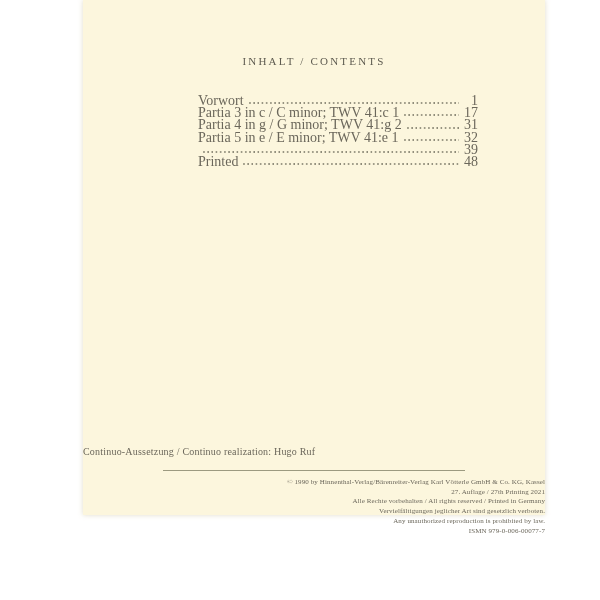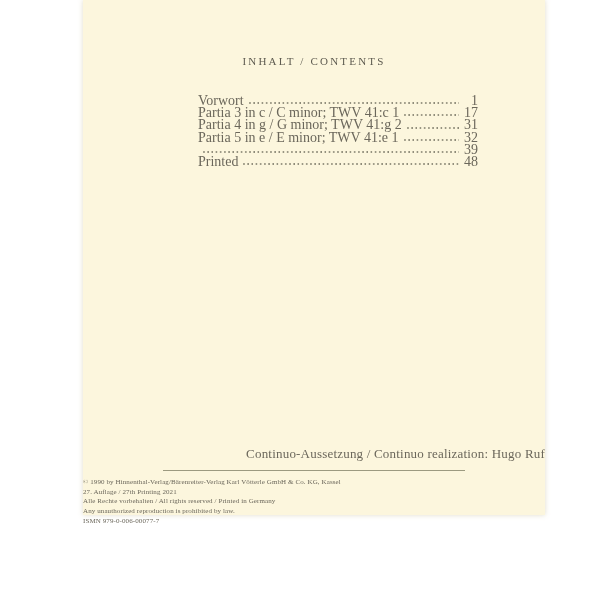--- a/index.html
+++ b/index.html
@@ -42,32 +42,32 @@
     height:2px;
     margin:0 5px 3px 5px;
     background-image:radial-gradient(circle at 1px 1px,var(--dot) 0.7px,transparent 0.95px);
     background-size:4.2px 2px;
     background-repeat:repeat-x;
     background-position:left bottom;
   }
   .toc-page{flex:0 0 auto;width:14px;text-align:right;}
   .credit{
     position:absolute;top:446px;left:0;width:100%;
-    text-align:right;font-size:13px;color:var(--ink);
+    text-align:left;font-size:10px;color:var(--ink);
     letter-spacing:0.2px;
   }
   .rule{
     position:absolute;top:470px;left:50%;
     transform:translateX(-50%);
     width:302px;height:1px;
     background:var(--rule);
   }
   .imprint{
     position:absolute;top:478px;left:0;width:100%;
-    text-align:left;font-size:7px;line-height:9.7px;
+    text-align:right;font-size:7px;line-height:9.7px;
     color:var(--ink);letter-spacing:0.1px;
   }
 </style>
 </head>
 <body>
 
 <div class="canvas">
   <div class="paper">
 
     <h1 class="page-title">INHALT / CONTENTS</h1>
@@ -105,18 +105,19 @@
     </div>
 
     <div class="credit">Continuo-Aussetzung / Continuo realization: Hugo Ruf</div>
 
     <div class="rule"></div>
 
     <div class="imprint">
       <div>© 1990 by Hinnenthal-Verlag/Bärenreiter-Verlag Karl Vötterle GmbH &amp; Co. KG, Kassel</div>
       <div>27. Auflage / 27th Printing 2021</div>
       <div>Alle Rechte vorbehalten / All rights reserved / Printed in Germany</div>
+      <div>Vervielfältigungen jeglicher Art sind gesetzlich verboten.</div>
       <div>Any unauthorized reproduction is prohibited by law.</div>
       <div>ISMN 979-0-006-00077-7</div>
     </div>
 
   </div>
 </div>
 
 </body></html>

